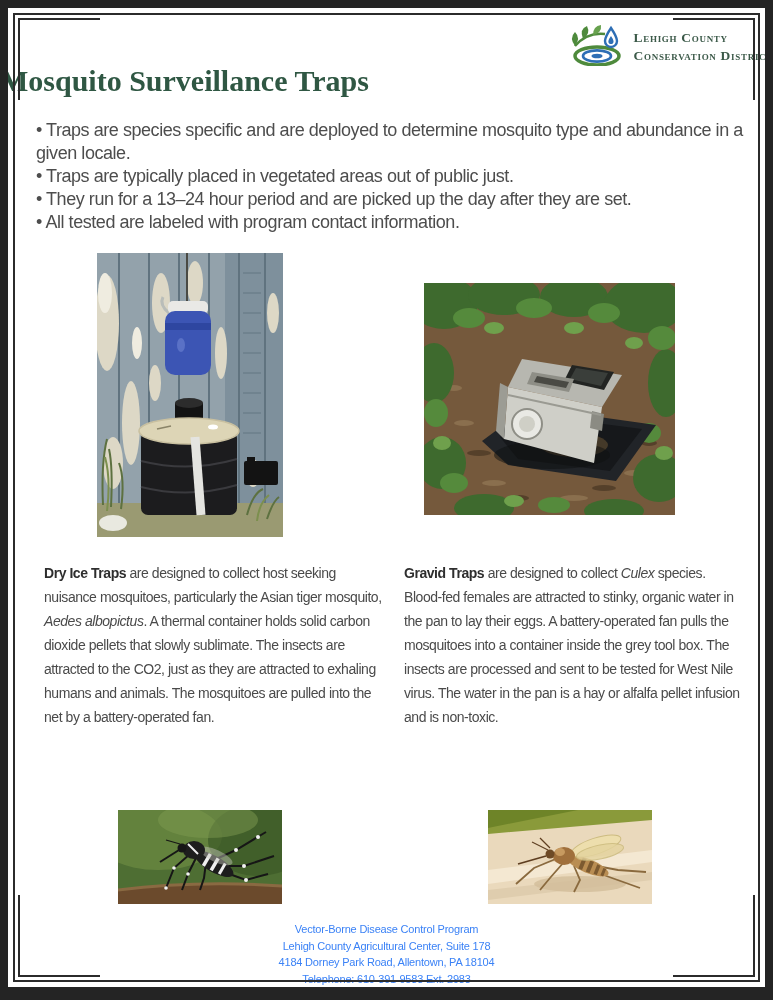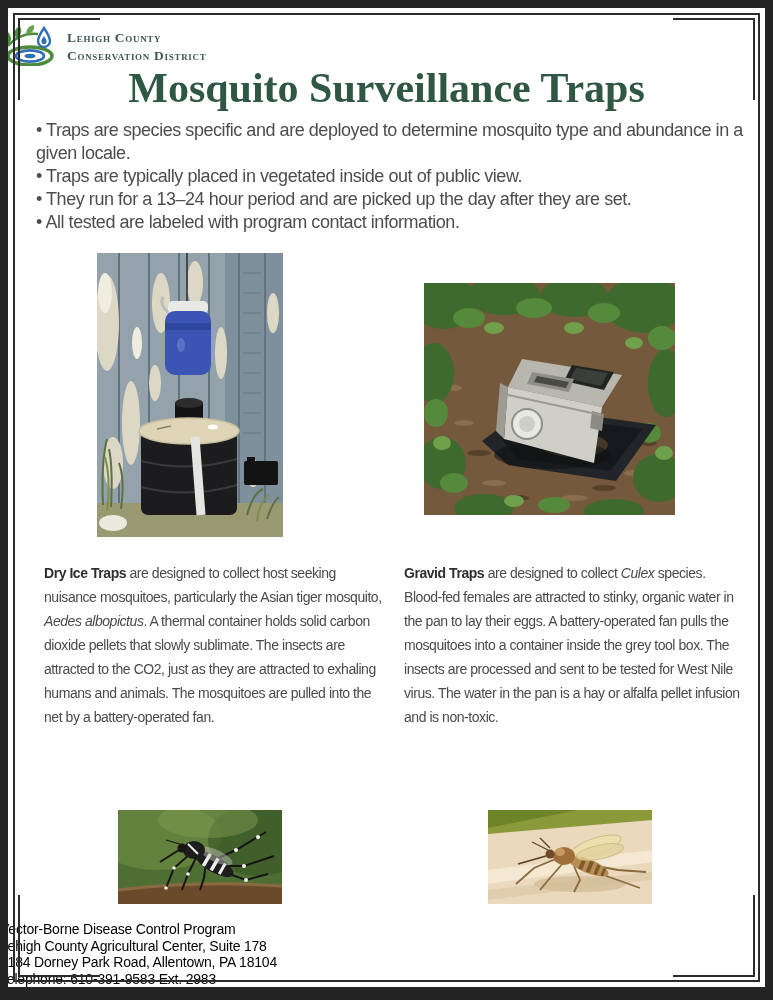--- a/index.html
+++ b/index.html
@@ -25,36 +25,35 @@
   }
   .corner{position:absolute;width:80px;height:80px;pointer-events:none;z-index:5;}
   .corner.tl{top:18px;left:18px;border-top:2px solid #2b2b2b;border-left:2px solid #2b2b2b;}
   .corner.tr{top:18px;right:18px;border-top:2px solid #2b2b2b;border-right:2px solid #2b2b2b;}
   .corner.bl{bottom:23px;left:18px;border-bottom:2px solid #2b2b2b;border-left:2px solid #2b2b2b;}
   .corner.br{bottom:23px;right:18px;border-bottom:2px solid #2b2b2b;border-right:2px solid #2b2b2b;}
 
   
   .logo-row{
     position:absolute;top:24px;left:0;right:0;
-    display:flex;justify-content:flex-start;align-items:center;gap:9px;
+    display:flex;justify-content:flex-end;align-items:center;gap:9px;
   }
   .logo-text{
     font-family:"Liberation Serif", serif;
     font-variant:small-caps;
     font-weight:bold;
     font-size:13.5px;line-height:1.3;
     letter-spacing:0.7px;
     color:var(--logo-green,#3c5a49);
   }
   .page-title{
     position:absolute;top:64px;left:0;right:0;
-    text-align:center;
     font-family:"Liberation Serif", serif;
     font-weight:bold;
-    font-size:42px;
+    font-size:30px;
     color:var(--title-green,#2f5743);
   }
 
   
   .bullets{
     position:absolute;left:36px;top:119px;width:712px;
     font-size:18px;line-height:23px;letter-spacing:-0.45px;
     color:#4d4d4d;
   }
   .bullet-item{margin:0;}
@@ -74,22 +73,23 @@
     color:#4a4a4a;
   }
   .col-left{left:44px;width:338px;}
   .col-right{left:404px;width:342px;}
   .seg-bold{font-weight:bold;color:#2e2e2e;}
   .seg-italic{font-style:italic;}
 
   
   .footer{
     position:absolute;top:921px;left:0;right:0;
-    font-size:14px;line-height:16.5px;letter-spacing:-0.2px;
-    color:#000000;
+    text-align:center;
+    font-size:11px;line-height:16.5px;letter-spacing:-0.2px;
+    color:#3b82f6;
   }
 </style>
 </head>
 <body>
 
 <div class="page" style="--title-green: #2f5743; --logo-green: #3c5a49; --frame: #242424;">
 
   <div class="outer-frame"></div>
   <div class="thin-frame"></div>
   <div class="corner tl"></div>
@@ -117,21 +117,21 @@
     <span class="logo-text">
       <div>Lehigh County</div>
       <div>Conservation District</div>
     </span>
   </div>
 
   <div class="page-title">Mosquito Surveillance Traps</div>
 
   <div class="bullets">
       <div class="bullet-item">• Traps are species specific and are deployed to determine mosquito type and abundance in a given locale.</div>
-      <div class="bullet-item">• Traps are typically placed in vegetated inside out of public view.</div>
+      <div class="bullet-item">• Traps are typically placed in vegetated areas out of public just.</div>
       <div class="bullet-item">• They run for a 13–24 hour period and are picked up the day after they are set.</div>
       <div class="bullet-item">• All tested are labeled with program contact information.</div>
     </div>
 
   <span class="photo photo-dry-ice">
     <svg viewBox="0 0 186 284" preserveAspectRatio="none">
       <rect width="186" height="284" fill="#93a2ab"></rect>
       <rect x="128" y="0" width="58" height="258" fill="#7e909c"></rect>
 
       <g stroke="#60737f" stroke-width="2">

